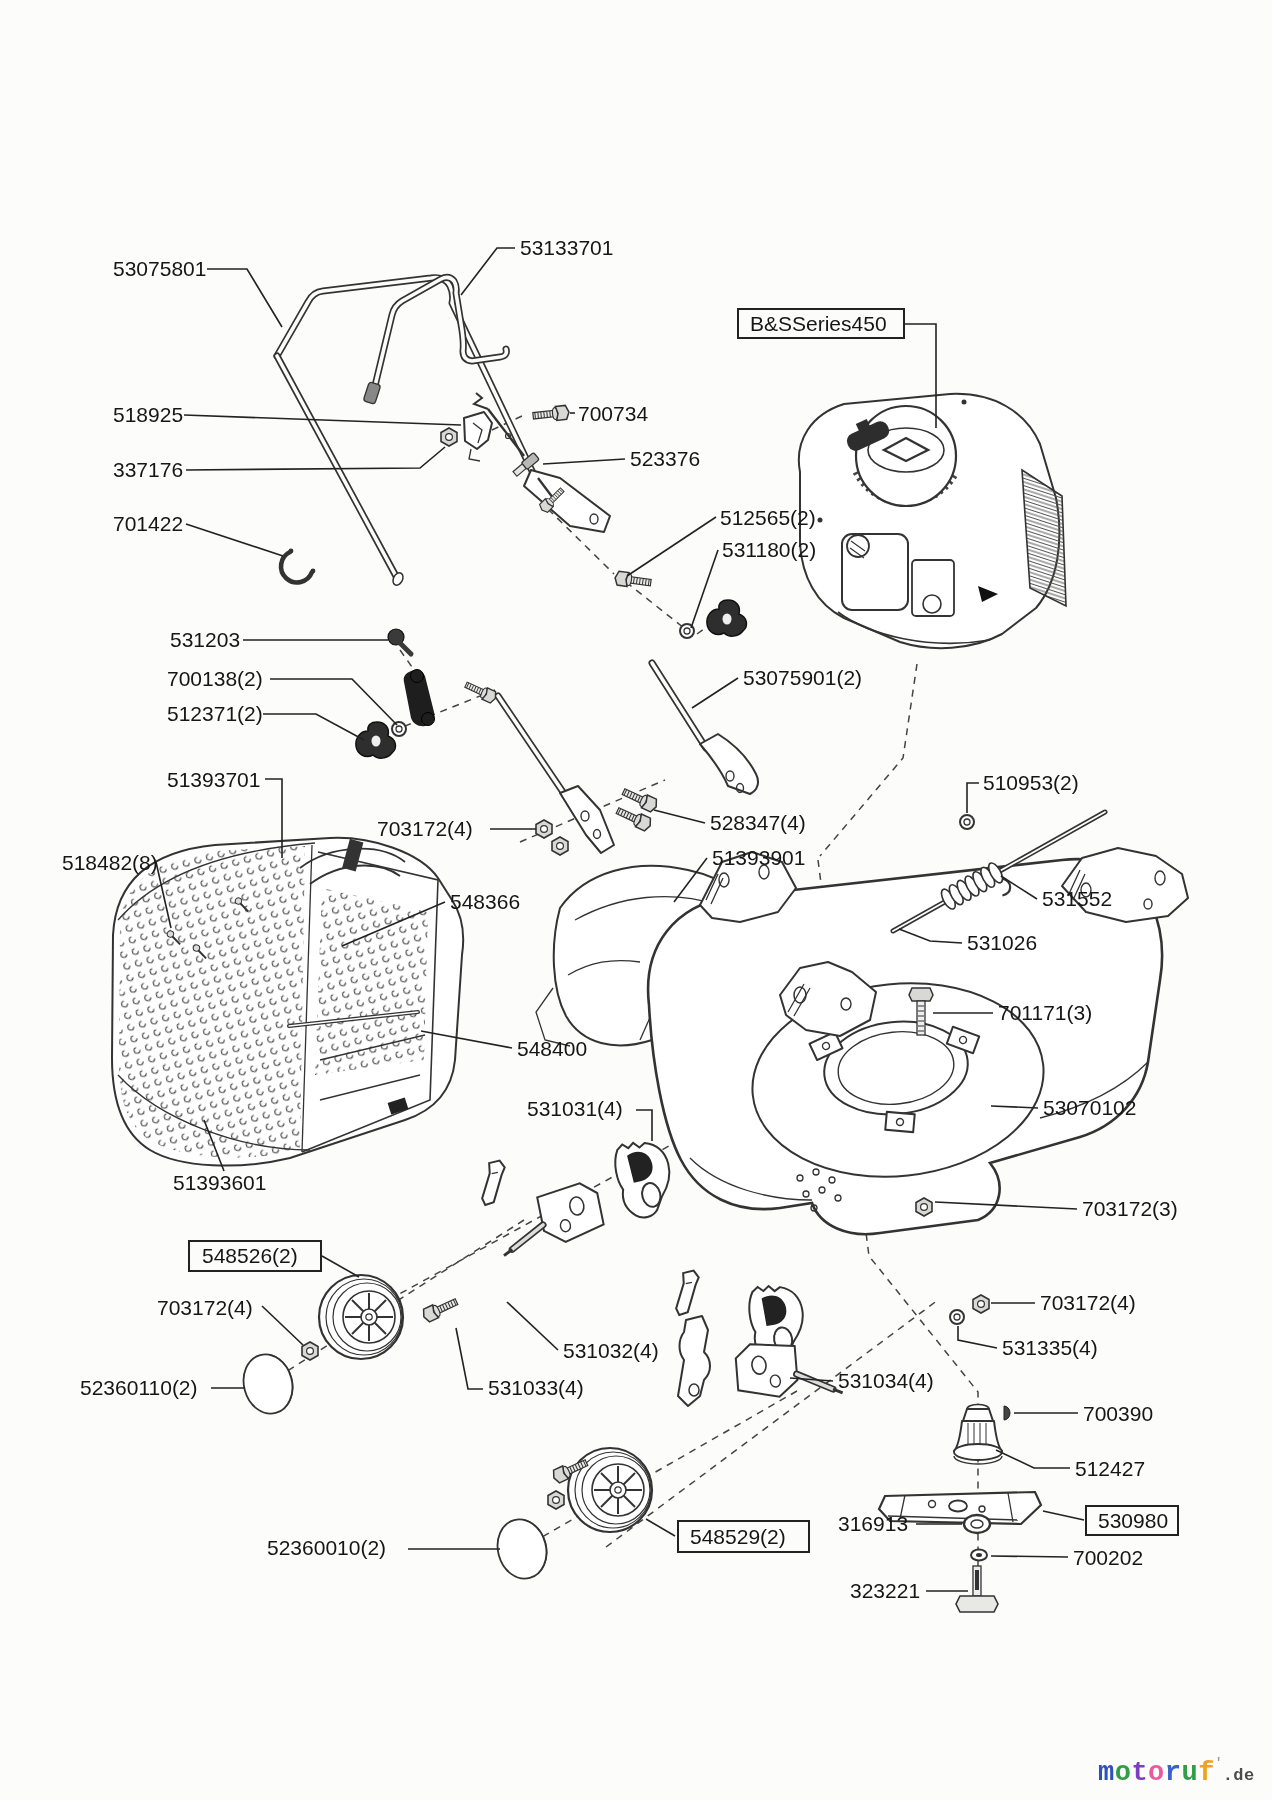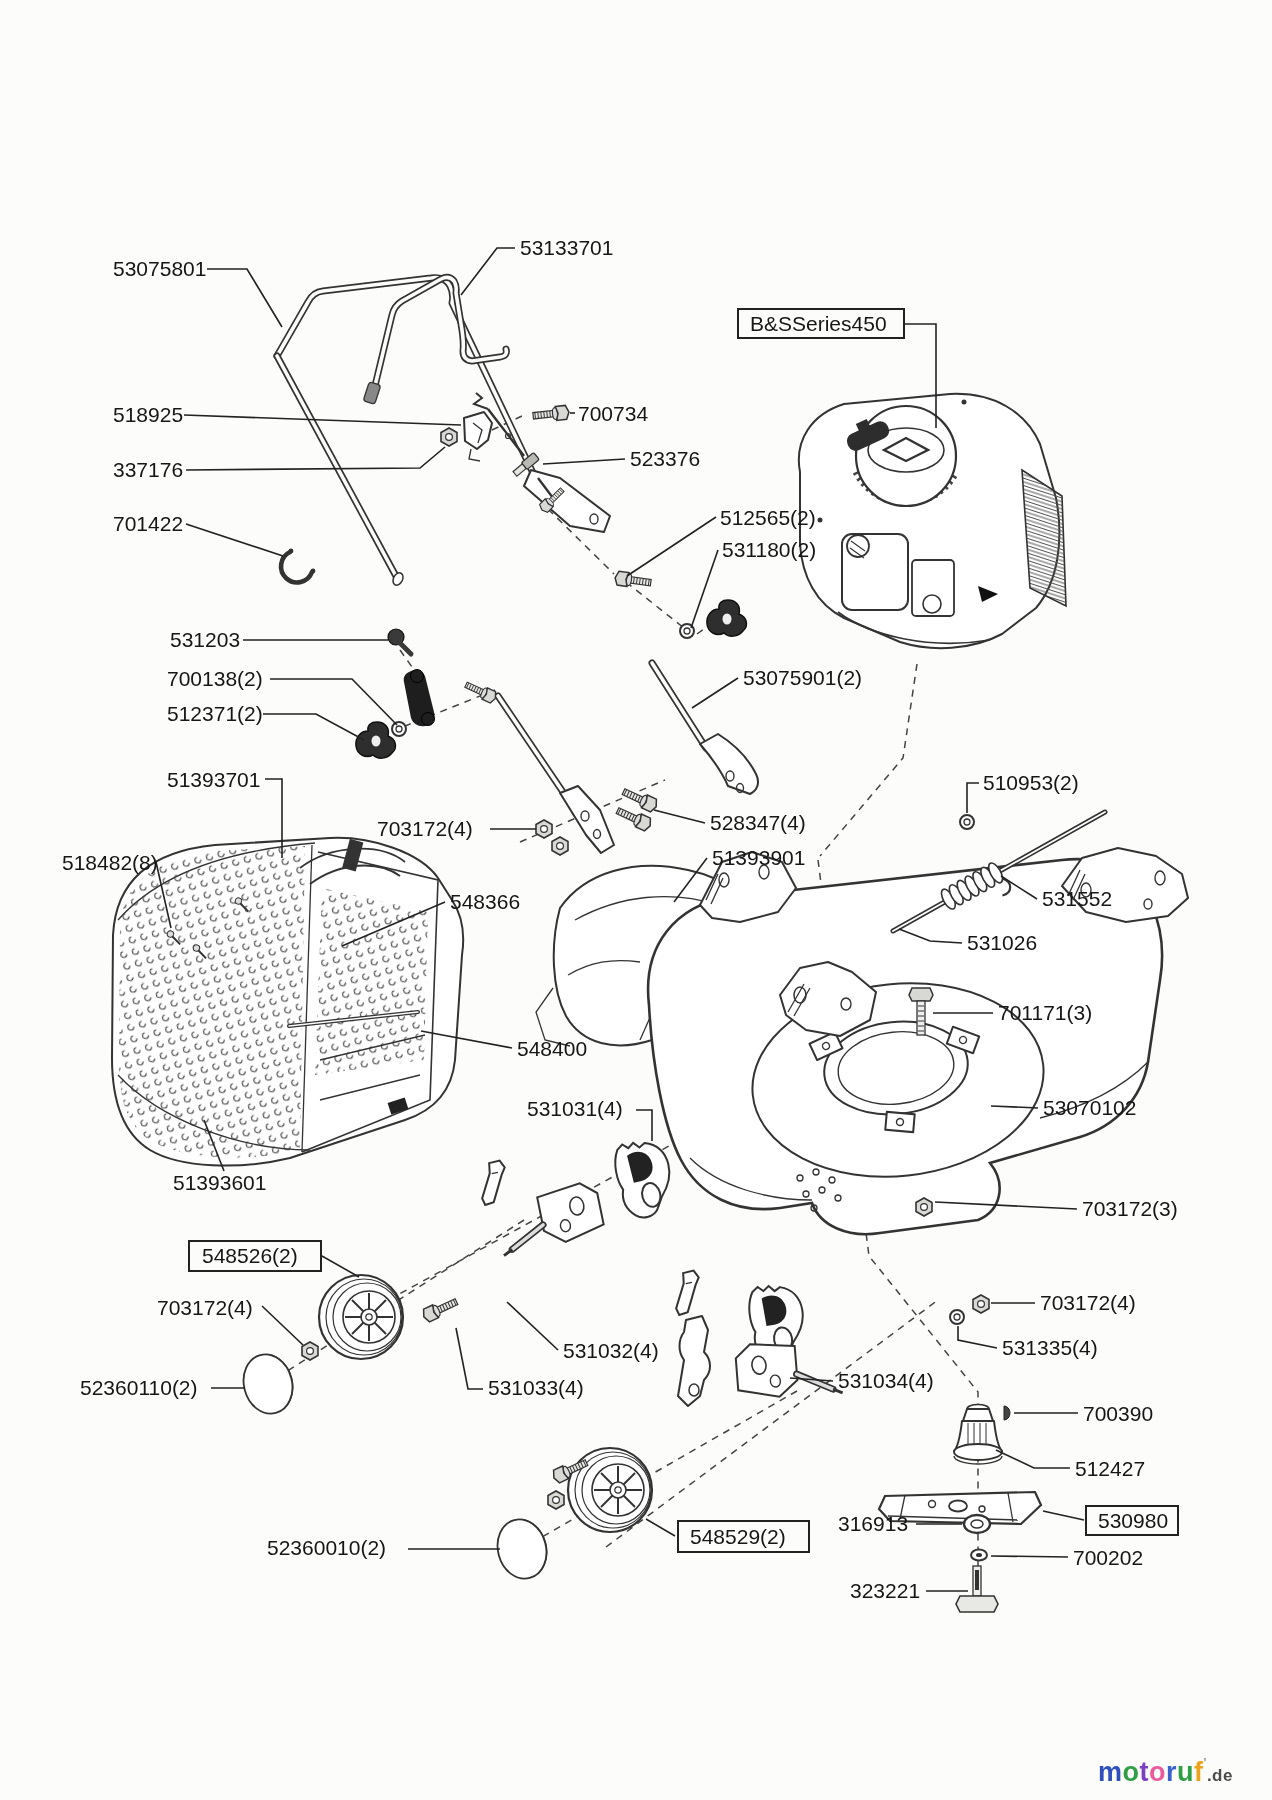--- a/index.html
+++ b/index.html
@@ -7,21 +7,21 @@
          font-family:"Liberation Sans",sans-serif;}
   svg{position:absolute;left:0;top:0;}
   .lbl{font-family:"Liberation Sans",sans-serif;font-size:21px;fill:#161616;}
   .tubeO{fill:none;stroke:#333;stroke-width:7;stroke-linecap:round;stroke-linejoin:round;}
   .tubeI{fill:none;stroke:#fcfcfa;stroke-width:3.6;stroke-linecap:round;stroke-linejoin:round;}
   .ln{fill:none;stroke:#222;stroke-width:1.6;}
   .dash{fill:none;stroke:#444;stroke-width:1.5;stroke-dasharray:7 6;}
   .part{fill:#ffffff;stroke:#333;stroke-width:2;stroke-linejoin:round;}
   .thin{fill:none;stroke:#333;stroke-width:1.3;}
   .lblbox{fill:#fcfcfa;stroke:#222;stroke-width:2;}
-  .logo{position:absolute;left:1098px;top:1756px;font-family:Liberation Sans, sans-serif;
+  .logo{position:absolute;left:1098px;top:1756px;font-family:Liberation Mono, monospace;
         font-weight:bold;font-size:27px;letter-spacing:.5px;}
   .logo span{display:inline-block;}
   .l0{color:#2e4fbe}.l1{color:#2f9e44}.l2{color:#7b3fc0}.l3{color:#ea5b9d}
   .l4{color:#3a62cc}.l5{color:#2f9e44}.l6{color:#efa31d}
   .l7{color:#9a9a9a;font-size:12px;vertical-align:14px}
   .l8{color:#4c4c4c;font-size:17px}
 </style>
 </head>
 <body>
 

